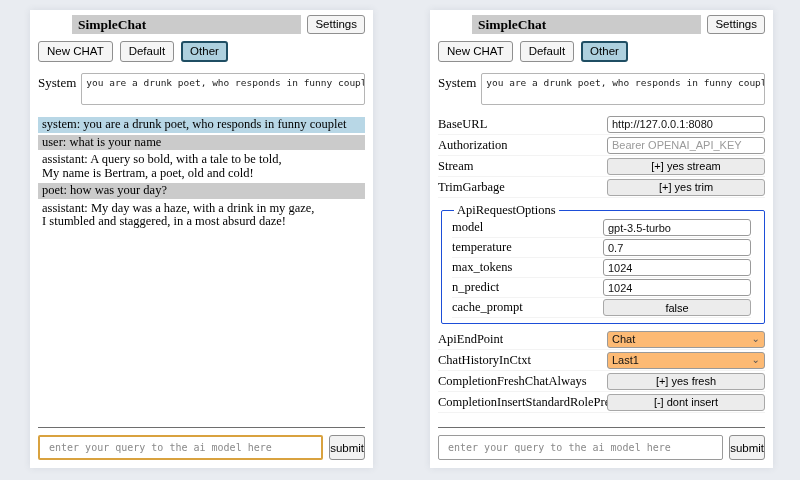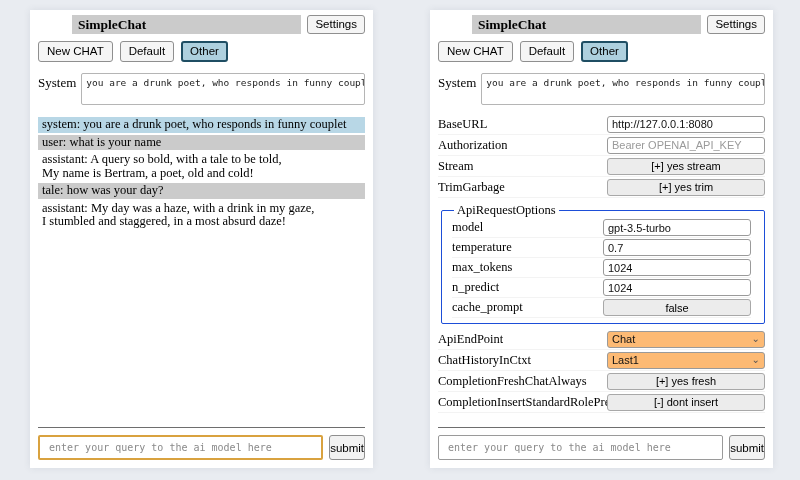--- a/index.html
+++ b/index.html
@@ -133,21 +133,21 @@
   </div>
   <div class="system-row">
     <label>System</label>
     <textarea spellcheck="false" style="">you are a drunk poet, who responds in funny couplet</textarea>
   </div>
   <div class="chat-area">
     <div class="msg system">system: you are a drunk poet, who responds in funny couplet</div>
     <div class="msg user">user: what is your name</div>
     <div class="msg assistant">assistant: A query so bold, with a tale to be told,
 My name is Bertram, a poet, old and cold!</div>
-    <div class="msg user">tale: how was your day?</div>
+    <div class="msg user">poet: how was your day?</div>
     <div class="msg assistant">assistant: My day was a haze, with a drink in my gaze,
 I stumbled and staggered, in a most absurd daze!</div>
   </div>
   <div class="footer">
     <div class="hr-line"></div>
     <div class="query-row">
       <input class="query-input focused" placeholder="enter your query to the ai model here" style="">
       <button class="submit-btn">submit</button>
     </div>
   </div>

